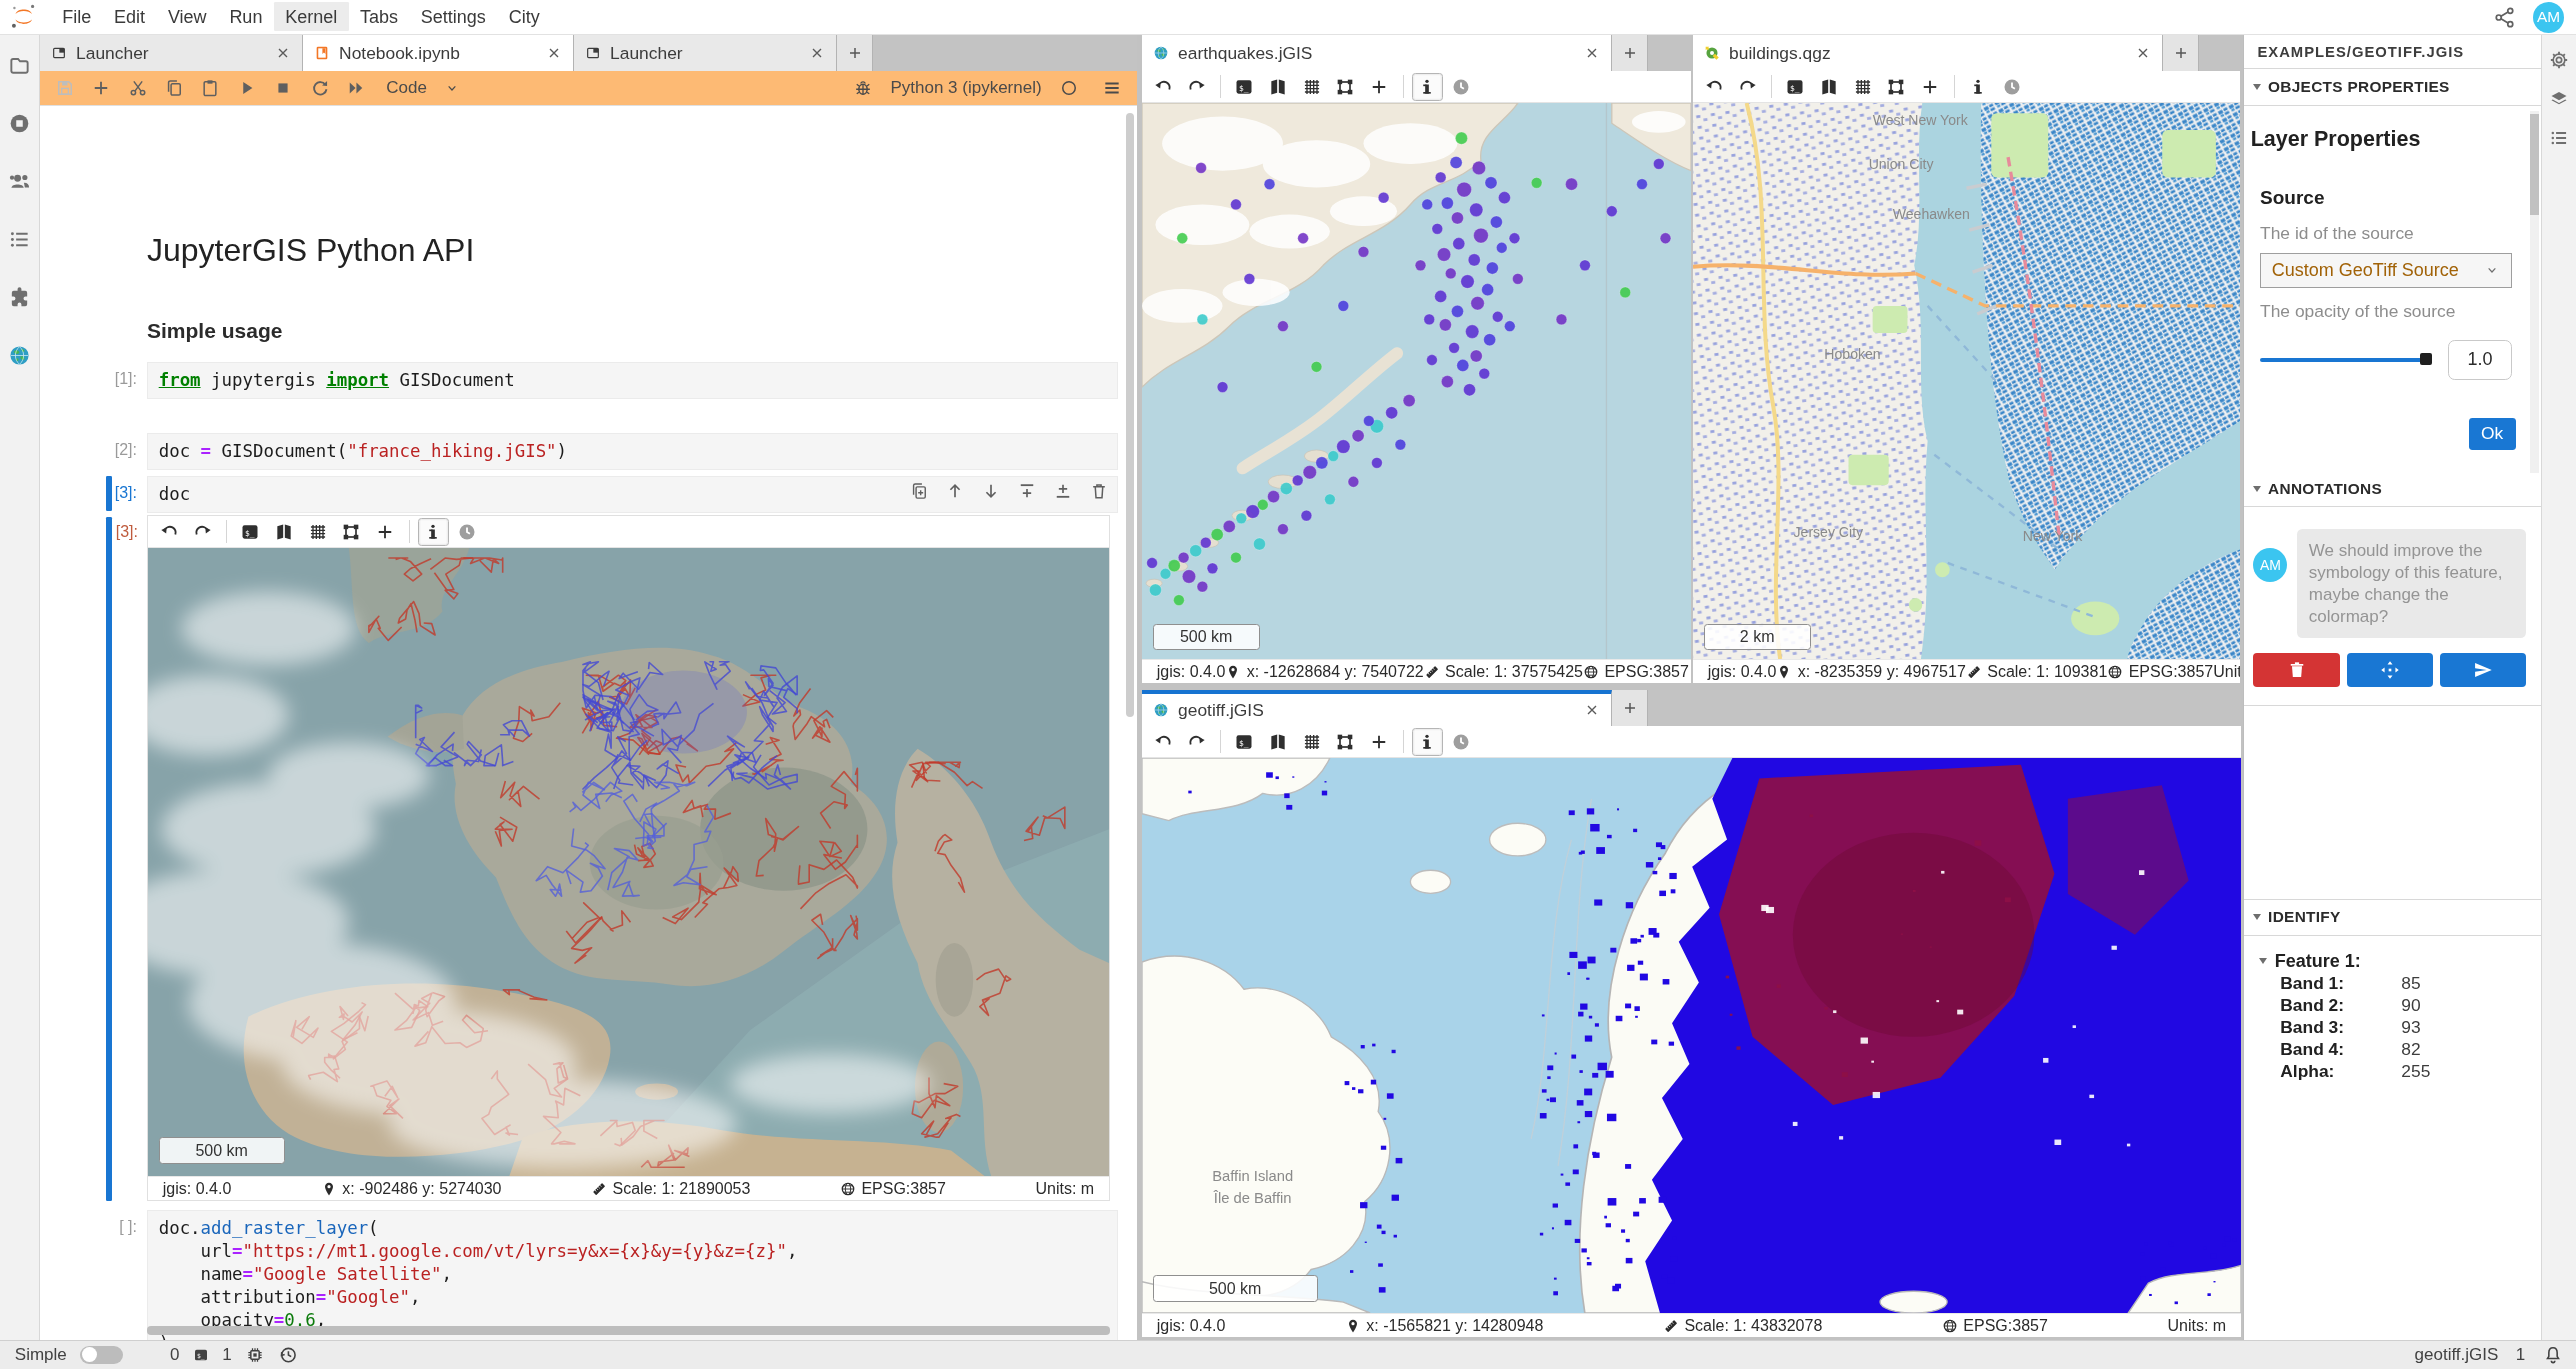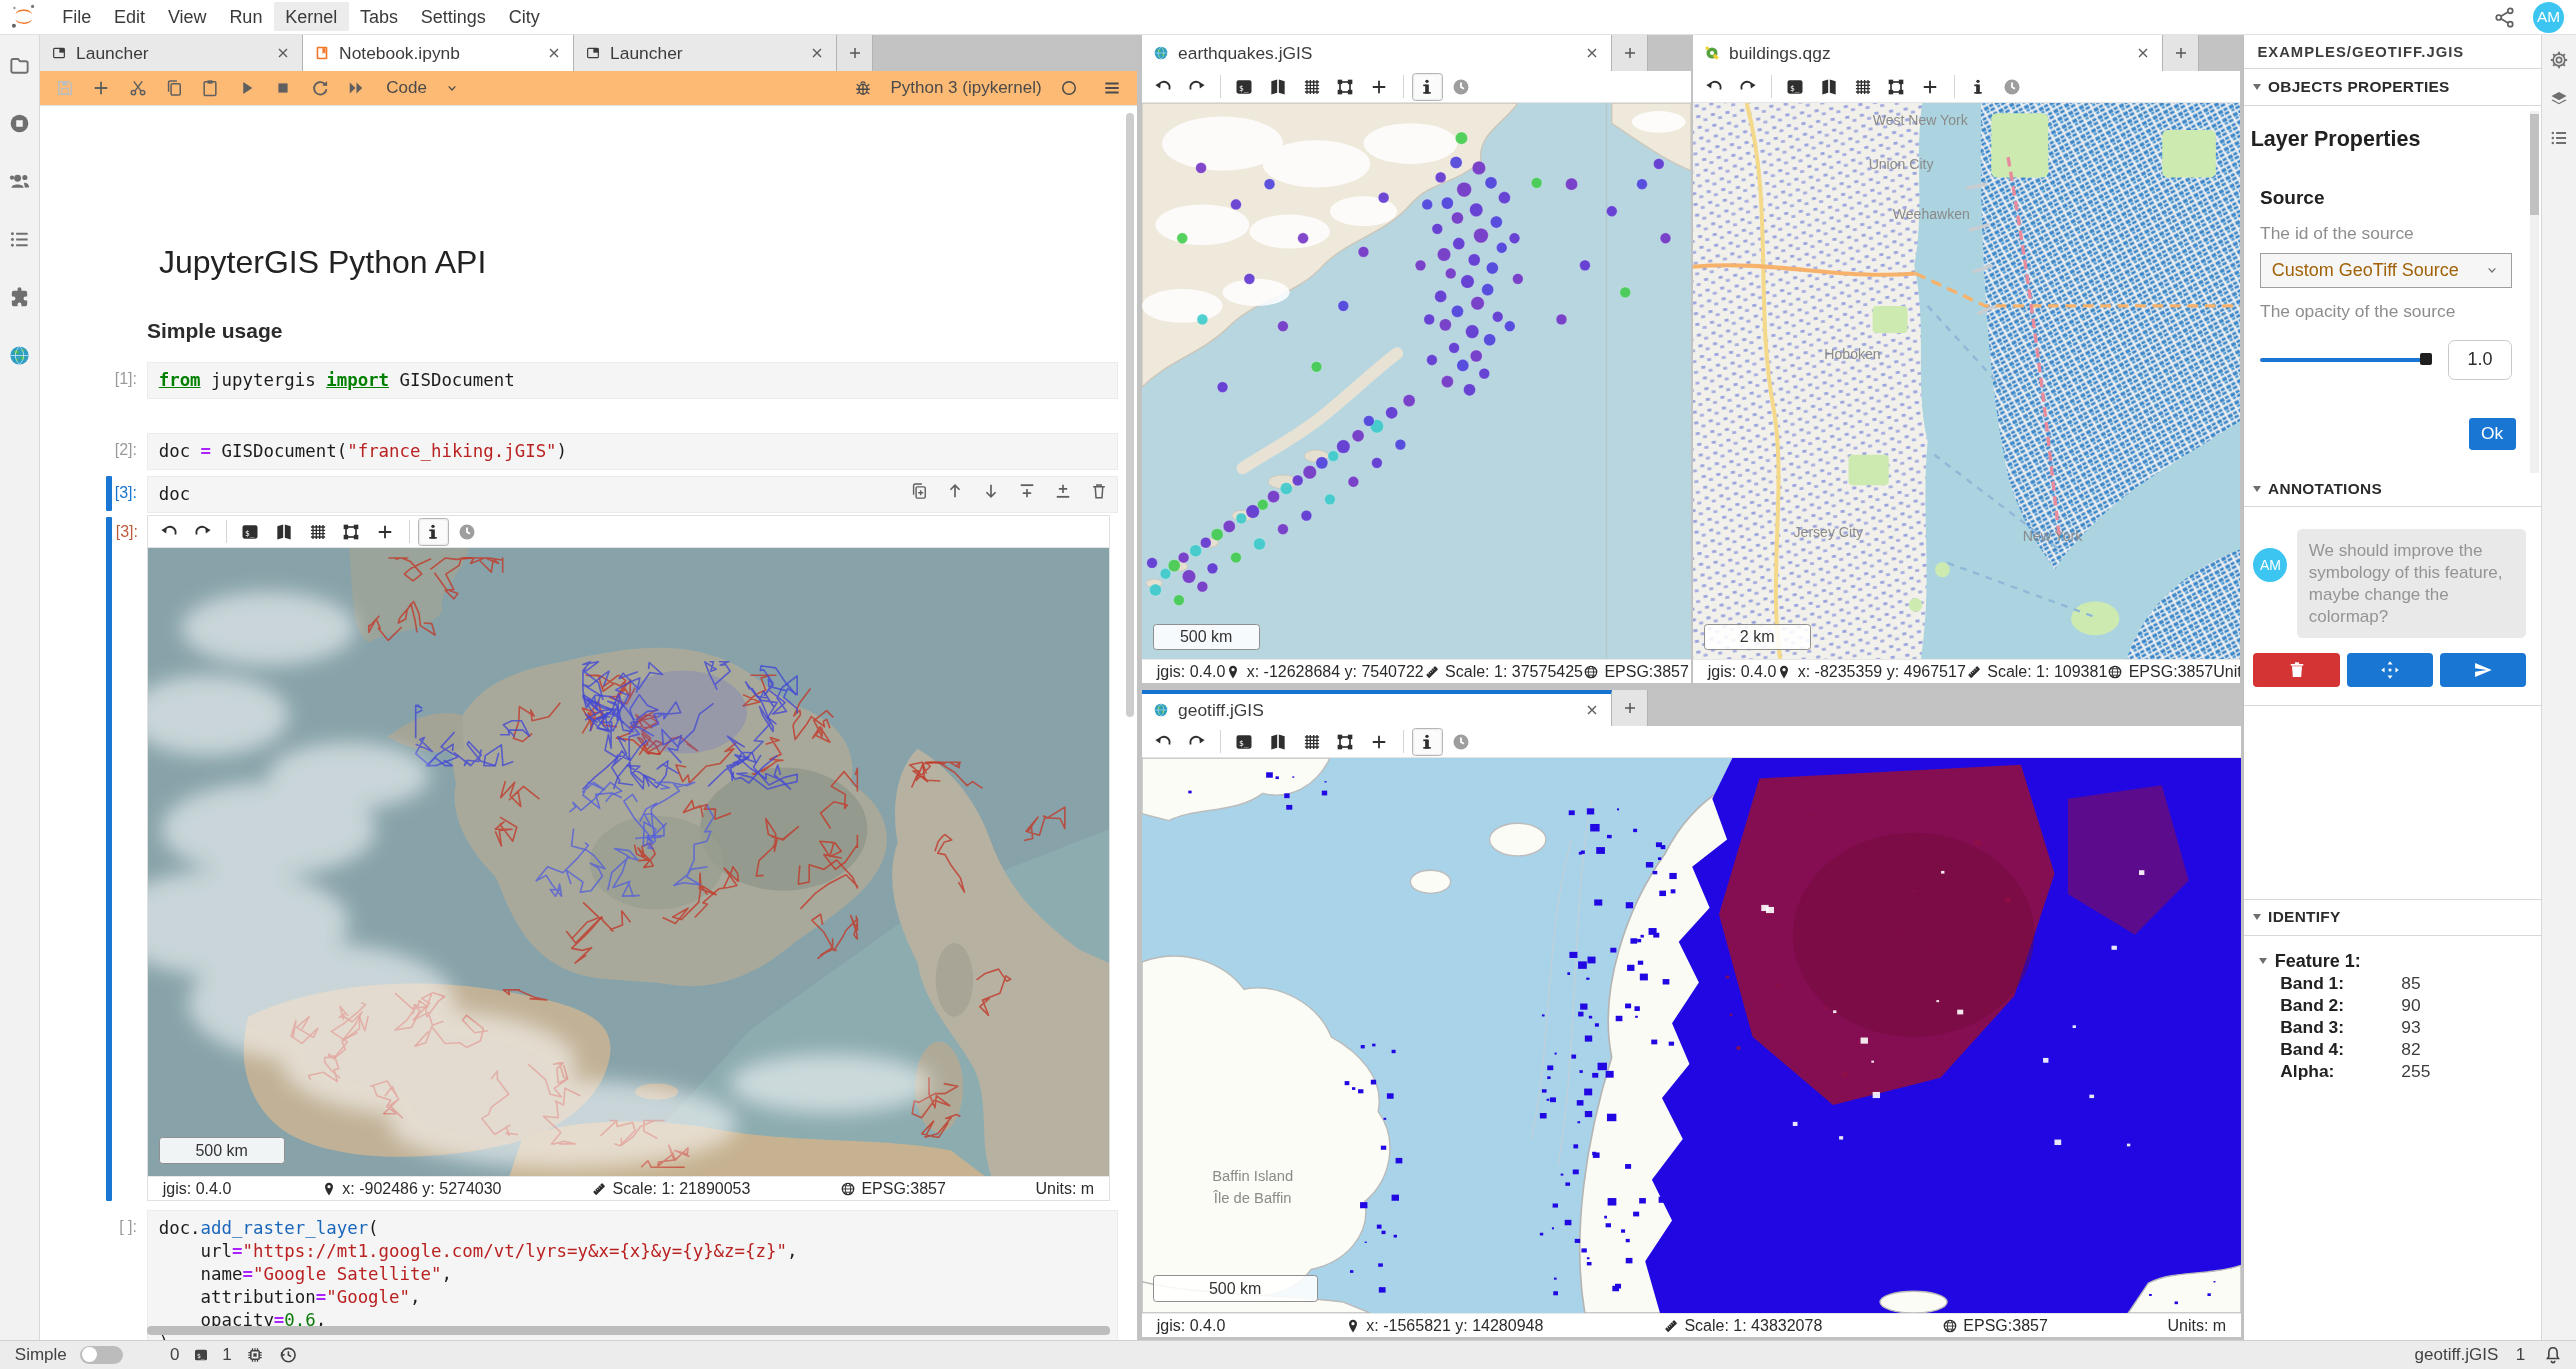--- a/index.html
+++ b/index.html
@@ -518,21 +518,21 @@
           </span>
         <span class="tb-btn">
             <svg class="ic" viewBox="0 0 30 30" width="20" height="20">
               <use href="#i-menu"></use>
             </svg>
           </span>
       </span>
     </div>
 
     <div id="nb-content">
-      <h1 id="nb-title" style="margin:12px">JupyterGIS Python API</h1>
+      <h1 id="nb-title" style="margin:0">JupyterGIS Python API</h1>
       <h2 id="nb-subtitle" style="margin:0">Simple usage</h2>
 
       <div class="cell" style="top:256px">
         <span class="prompt">[1]:</span>
         <div class="cell-box code">
             <div class="cm-line"><span class="tk-k">from</span><span> jupytergis </span><span class="tk-k">import</span><span> GISDocument</span></div>
           </div>
       </div>
 
       <div class="cell" style="top:327px">

